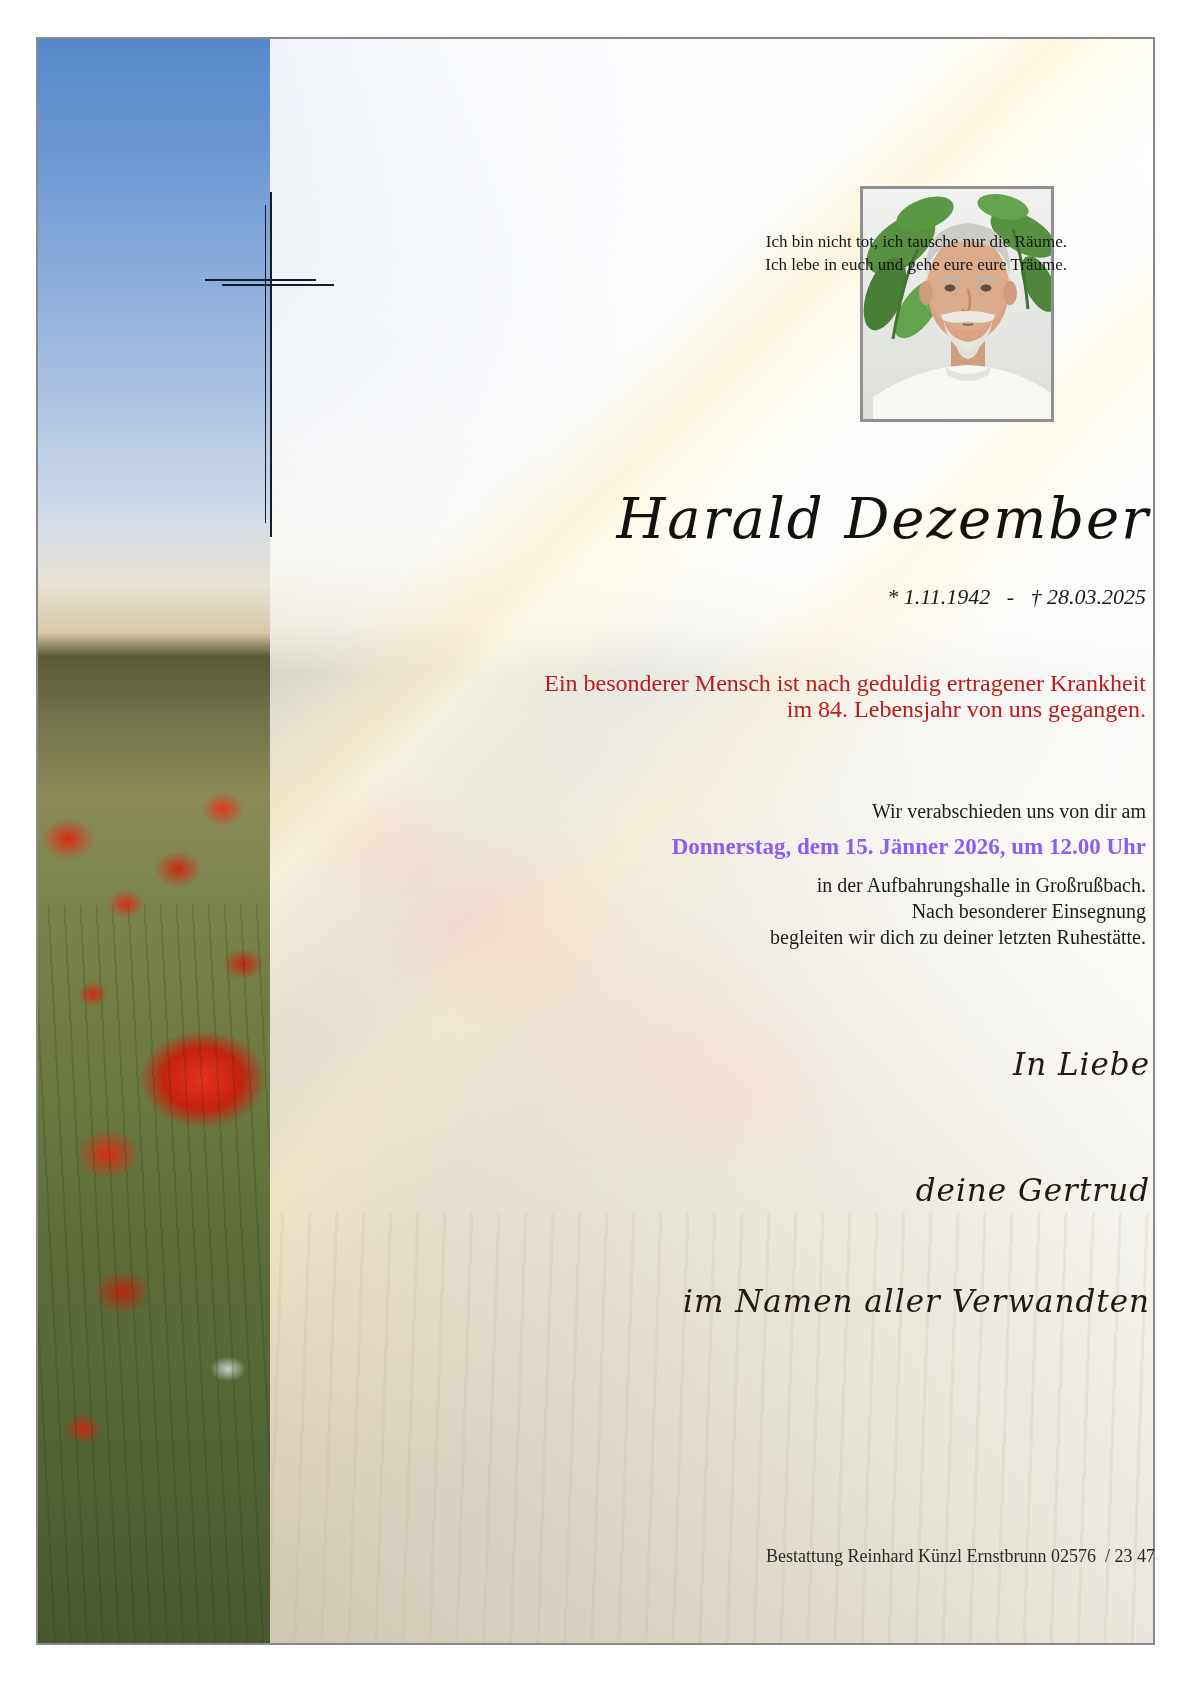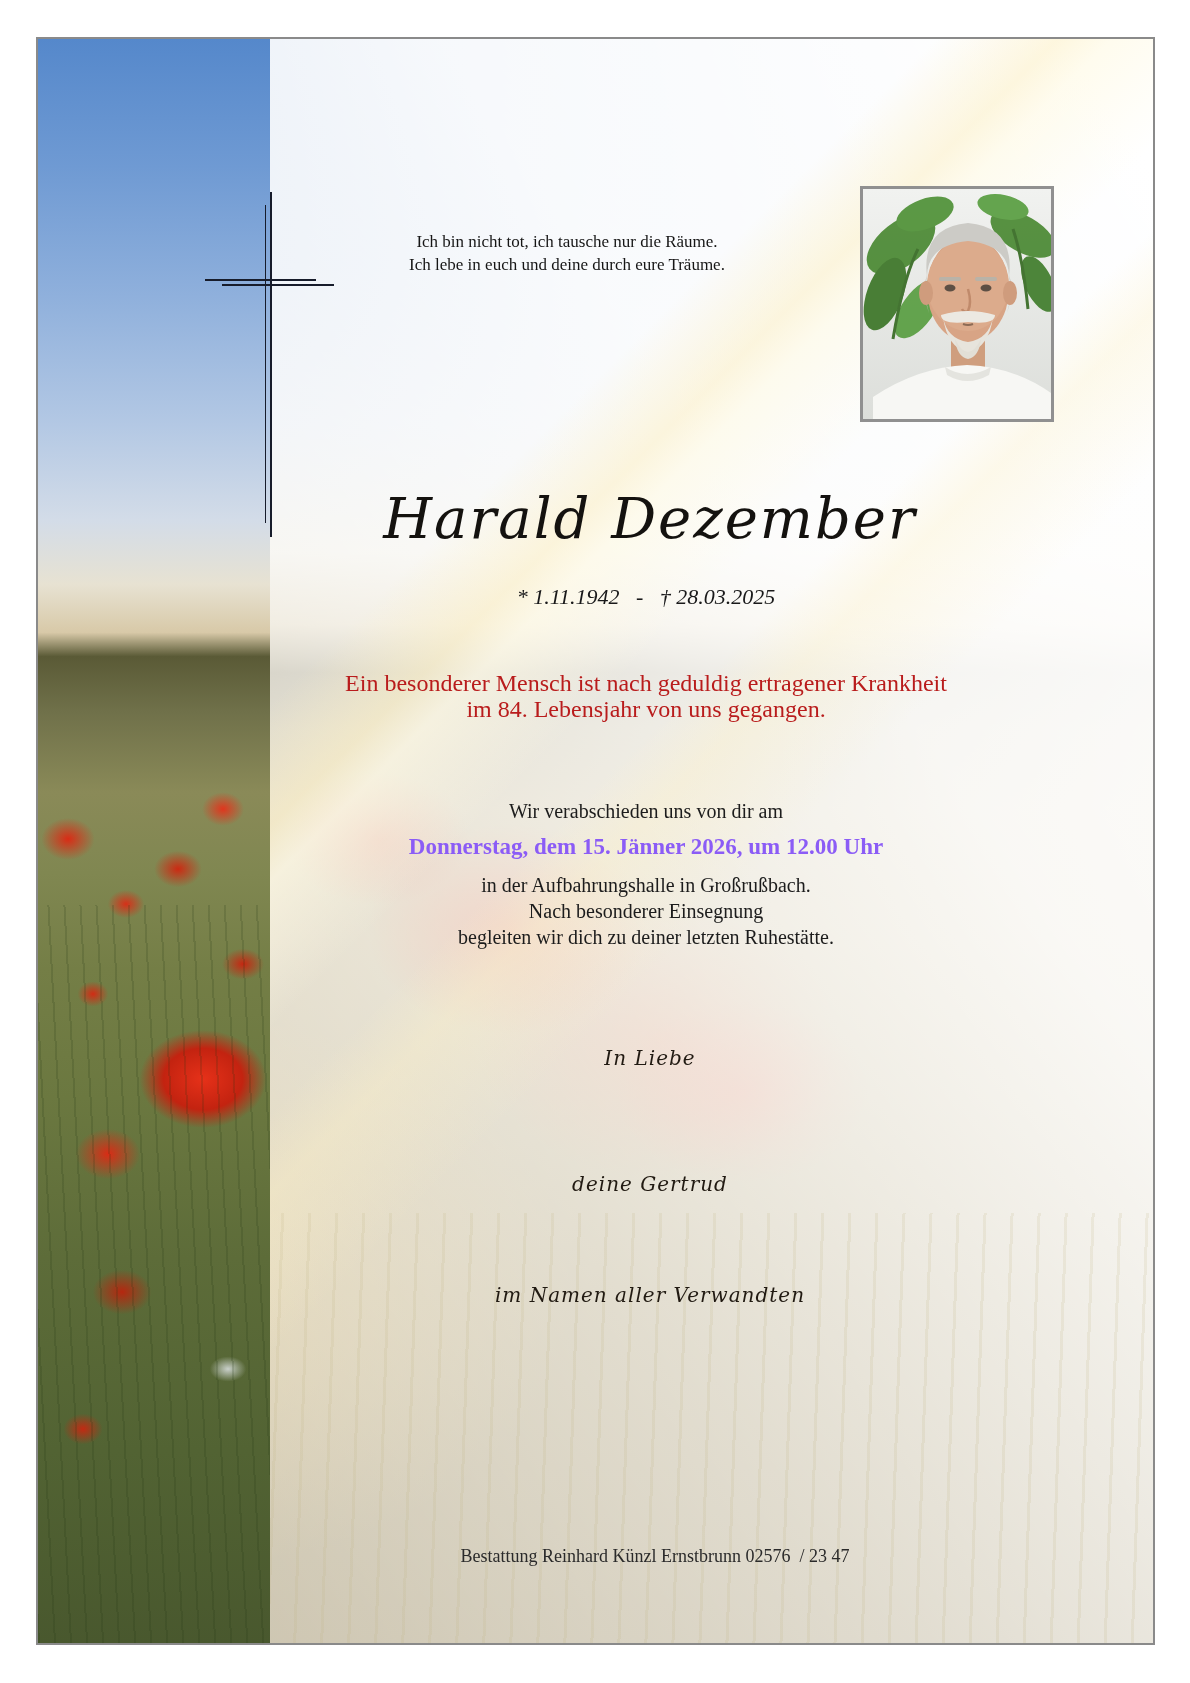--- a/index.html
+++ b/index.html
@@ -80,37 +80,37 @@
   .cross-v2{left:265px;top:205px;width:1px;height:318px;}
   .cross-h1{left:205px;top:279px;width:111px;height:2px;}
   .cross-h2{left:222px;top:284px;width:112px;height:2px;}
   
   .photo{
     position:absolute;left:860px;top:186px;width:188px;height:230px;
     border:3px solid #909090;background:#e9eae7;box-sizing:content-box;
   }
   .photo svg{display:block;}
   
-  .tblock{position:absolute;text-align:center;width:1000px;}
+  .tblock{position:absolute;text-align:right;width:1000px;}
   .quote{left:67px;top:230px;font-size:17px;line-height:23px;color:#161616;}
   .quote .attr{font-size:15px;}
   .name{
     left:150px;top:486px;font-family:"DejaVu Serif", serif;font-style:italic;
     font-size:56px;letter-spacing:2px;color:#14120f;font-weight:500;
   }
   .dates{
     left:146px;top:584px;font-style:italic;font-size:22px;color:#19191a;
     white-space:pre;
   }
   .ann{left:146px;top:670px;font-size:24px;line-height:26px;color:#b91c1c;}
   .farewell-intro{left:146px;top:800px;font-size:20px;}
   .farewell-datetime{left:146px;top:834px;font-size:23px;font-weight:bold;color:#8b5cf6;}
   .farewell-rest{left:146px;top:872px;font-size:20px;line-height:26px;}
   .script-line{
-    font-family:"DejaVu Serif", serif;font-style:italic;font-size:20px;
+    font-family:"DejaVu Serif", serif;font-style:italic;font-size:31px;
     color:#211a12;letter-spacing:1px;
   }
   .closing1{left:150px;top:1046px;}
   .closing2{left:150px;top:1172px;}
   .closing3{left:150px;top:1283px;}
   .footer{left:155px;top:1546px;font-size:18px;color:#2a2a2a;white-space:pre;}
 </style>
 </head>
 <body>
 
@@ -174,21 +174,21 @@
 
     <path d="M78 126 Q105 118 132 126 Q132 136 105 133 Q78 136 78 126 Z" fill="#ece9e2"></path>
     <path d="M80 128 Q84 158 105 164 Q126 158 130 128 Q126 150 105 153 Q84 150 80 128 Z" fill="#e7e4dc"></path>
     <path d="M92 150 Q105 176 118 150 Q116 168 105 170 Q94 168 92 150 Z" fill="#e2dfd6"></path>
     <path d="M100 135 Q105 137 110 135" stroke="#8c6b55" stroke-width="2" fill="none"></path>
   </svg>
 </div>
 
 <div class="tblock quote">
   <div>Ich bin nicht tot, ich tausche nur die Räume.</div>
-  <div>Ich lebe in euch und deine durch eure Träume.</div>
+  <div>Ich lebe in euch und gehe eure eure Träume.</div>
 </div>
 
 <div class="tblock name">Harald Dezember</div>
 <div class="tblock dates">* 1.11.1942   -   † 28.03.2025</div>
 
 <div class="tblock ann">
   <div>Ein besonderer Mensch ist nach geduldig ertragener Krankheit</div>
   <div>im 84. Lebensjahr von uns gegangen.</div>
 </div>
 

